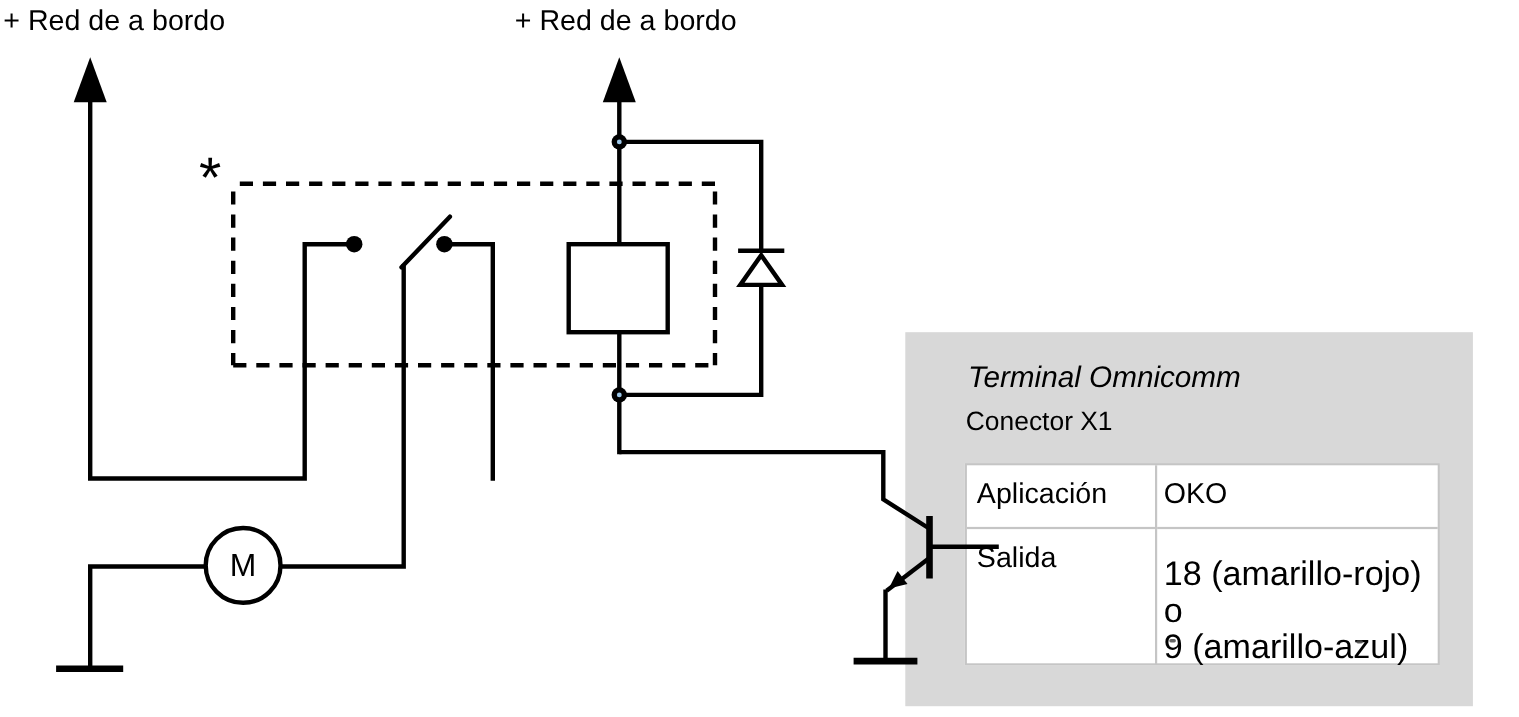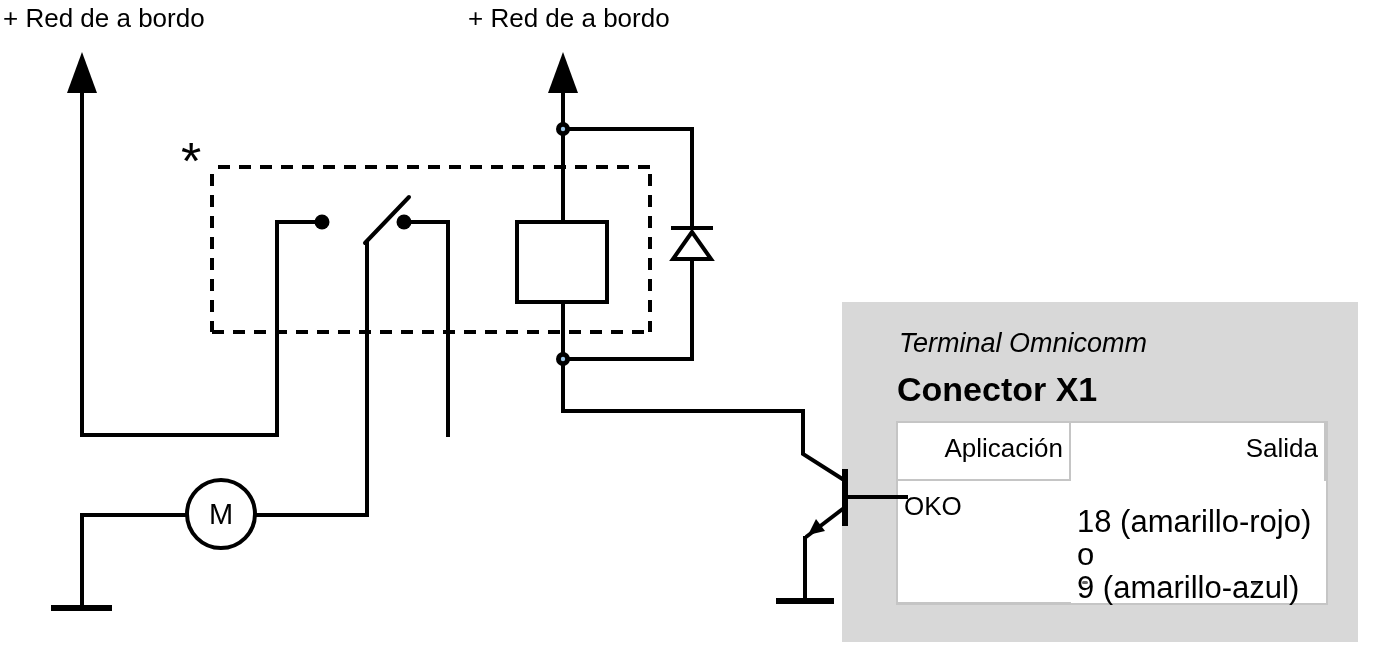--- a/index.html
+++ b/index.html
@@ -12,56 +12,56 @@
   .wire{stroke:#000;stroke-width:4;fill:none;}
   .wire-thick{stroke:#000;stroke-width:6;fill:none;}
   .dashed{stroke:#000;stroke-width:4;fill:none;stroke-dasharray:12 9;}
   .blk{fill:#000;stroke:none;}
   .box{fill:#ffffff;stroke:#000;stroke-width:4;}
   .lbl{font-family:"Liberation Sans",sans-serif;font-size:26px;fill:#000;}
   .star{font-family:"Liberation Sans",sans-serif;font-size:52px;fill:#000;}
   .mlbl{font-family:"Liberation Sans",sans-serif;font-size:29px;fill:#000;text-anchor:middle;}
   
   .panel{
-    position:absolute;left:842px;top:302px;width:516px;height:340px;
+    position:absolute;left:823px;top:302px;width:516px;height:340px;
     background:#d8d8d8;z-index:1;
   }
   .panel-title{
     position:absolute;left:57px;top:26px;font-size:27px;font-style:italic;
     white-space:nowrap;
   }
   .panel-subtitle{
-    position:absolute;left:55px;top:68px;font-size:34px;white-space:nowrap;font-weight:bold;
+    position:absolute;left:55px;top:68px;font-size:24px;white-space:nowrap;
   }
   .tbl{
     position:absolute;left:54px;top:119px;width:428px;height:180px;
     background:#ffffff;border:2px solid #c5c5c5;
     display:grid;grid-template-columns:173px 1fr;grid-template-rows:58px 1fr;
   }
   .cell{box-sizing:border-box;font-size:26px;}
-  .cell.col1{border-right:2px solid #c5c5c5;padding:10px 6px 8px 9px;text-align:right;}
+  .cell.col1{border-right:2px solid #c5c5c5;padding:10px 6px 8px 9px;}
   .cell.row1{border-bottom:2px solid #c5c5c5;}
   .cell.col2{padding:10px 4px 0 6px;}
   .cell.r2v{padding-top:24px;font-size:31px;line-height:33px;}
   .stray{
     position:absolute;width:6px;height:3px;background:#4a4a4a;border-radius:2px;opacity:.85;
   }
 </style>
 </head>
 <body>
 
 <div class="stage">
 
   <div class="panel">
     <div class="panel-title">Terminal Omnicomm</div>
     <div class="panel-subtitle">Conector X1</div>
     <div class="tbl">
       <div class="cell col1 row1">Aplicación</div>
+      <div class="cell col2 row1">OKO</div>
       <div class="cell col1">Salida</div>
-      <div class="cell col2 row1">OKO</div>
       <div class="cell col2 r2v">
         <div>18 (amarillo-rojo) o</div>
         <div>9 (amarillo-azul)</div>
       </div>
     </div>
     <div class="stray" style="left:240px;top:279px;"></div>
     <div class="stray" style="left:410px;top:280px;"></div>
   </div>
 
   <svg class="schematic" width="1381" height="652" viewBox="0 0 1381 652">

